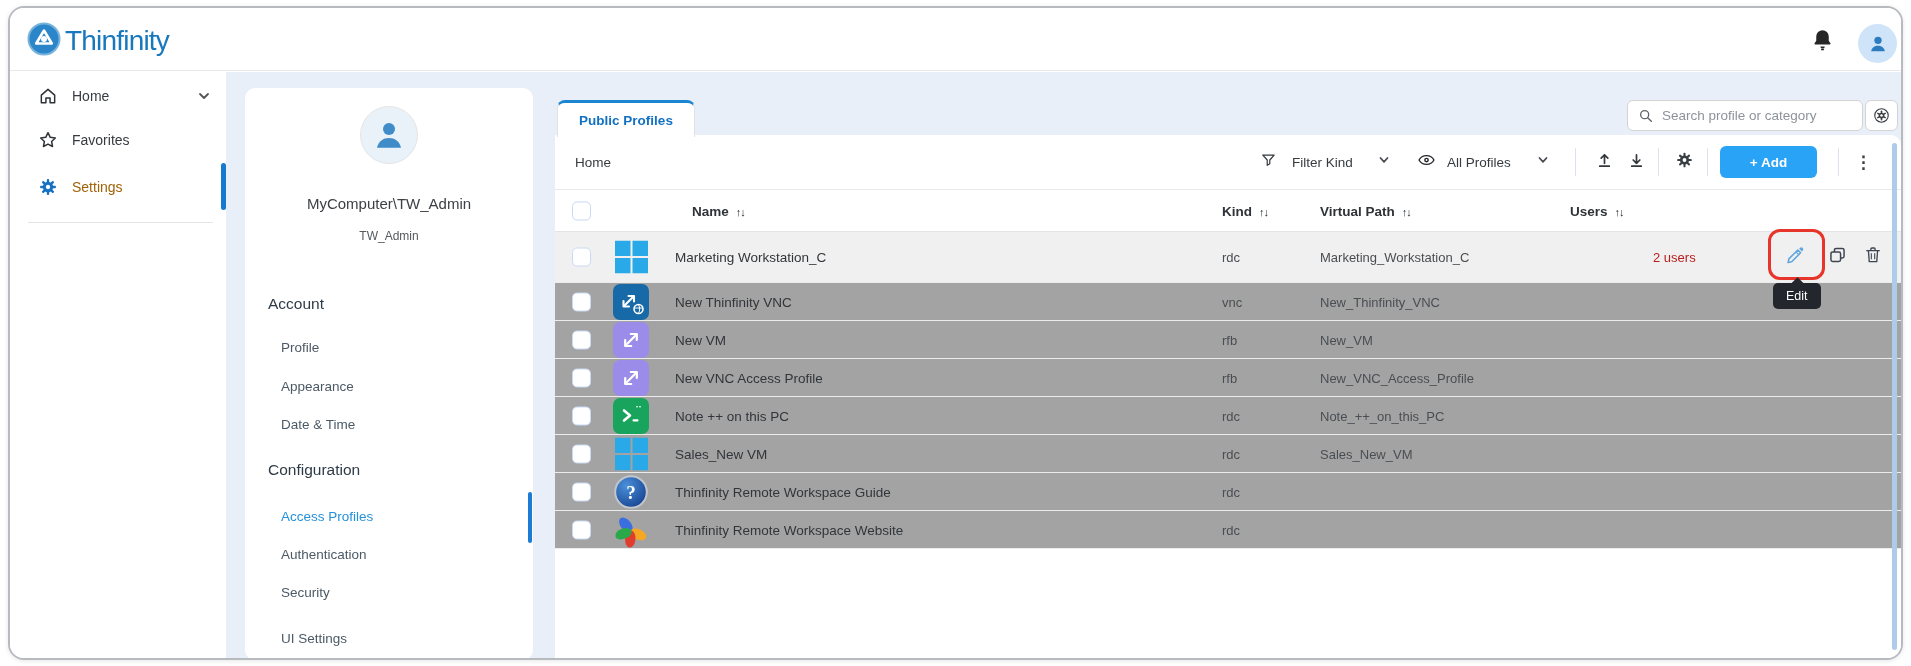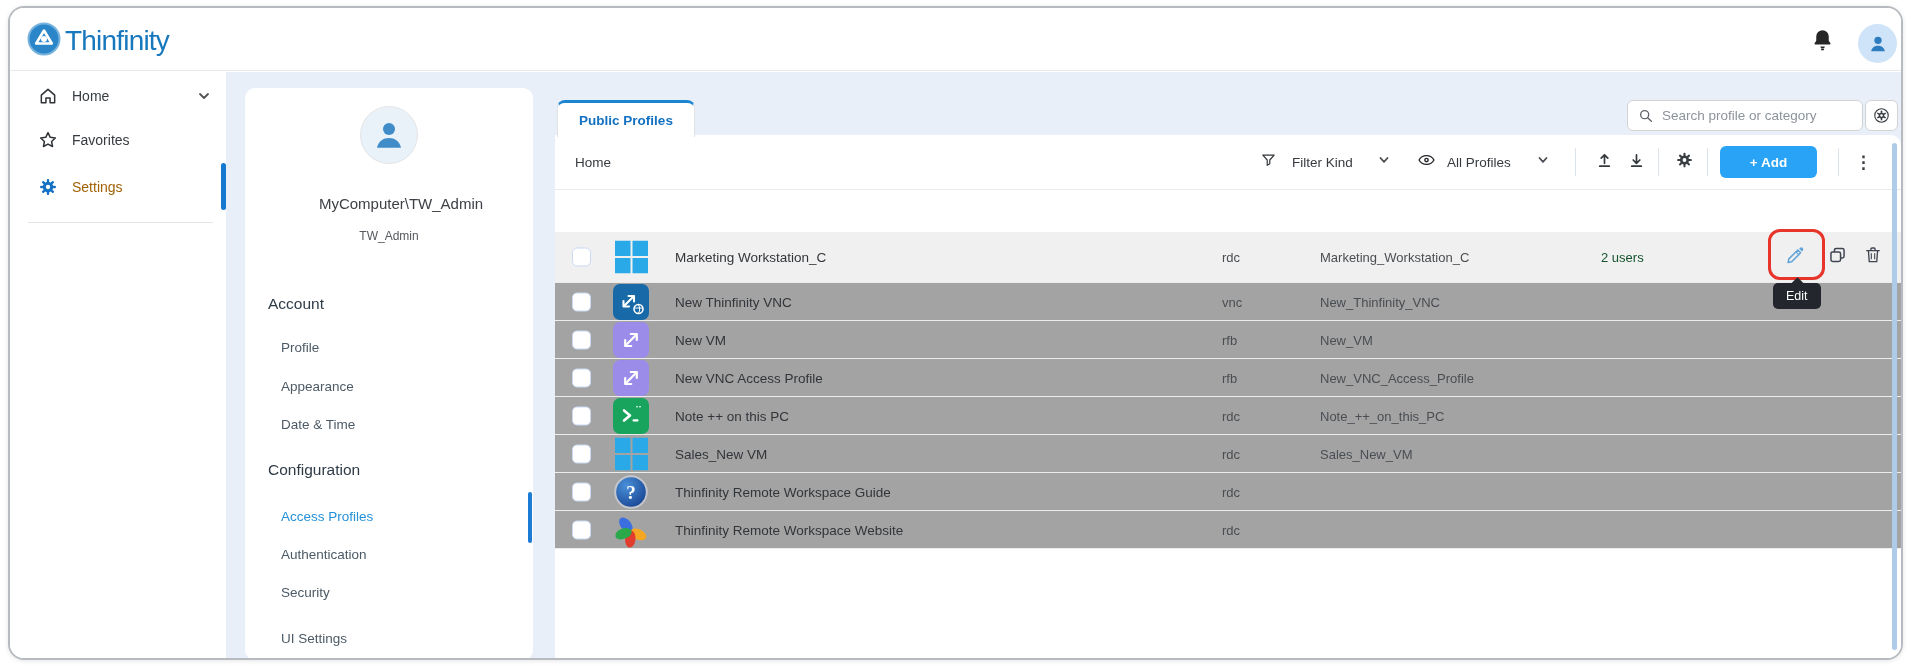--- a/index.html
+++ b/index.html
@@ -29,21 +29,21 @@
   .side-divider { position:absolute; left:18px; top:150px; width:185px; height:1px; background:#e4e4e4; }
 
   
   .content-bg { position:absolute; left:216px; top:64px; right:0; bottom:0; background:#e9eff8; }
 
   
   .profile-card { position:absolute; left:235px; top:80px; width:288px; height:572px; background:#fff;
                   border-radius:10px; z-index:6; }
   .pc-avatar { position:absolute; left:115px; top:18px; width:58px; height:58px; border-radius:50%;
                background:#e9f1f9; border:1px solid #e5e5e5; display:flex; align-items:center; justify-content:center; }
-  .pc-name { position:absolute; left:12px; top:107px; width:100%; text-align:center; font-size:15px; color:#3d4146; }
+  .pc-name { position:absolute; left:0; top:107px; width:100%; text-align:center; font-size:15px; color:#3d4146; }
   .pc-user { position:absolute; left:0; top:141px; width:100%; text-align:center; font-size:12px; color:#55595e; }
   .pc-heading { position:absolute; left:23px; font-size:15.5px; color:#2e3b47; font-weight:500; }
   .pc-item { position:absolute; left:36px; font-size:13.5px; color:#4c5a66; cursor:pointer; }
   .pc-item.active { color:#2491d9; }
   .pc-scroll { position:absolute; left:283px; top:404px; width:4px; height:51px; background:#1c7cd5; border-radius:2px; }
 
   
   .tab { position:absolute; left:547px; top:92px; width:138px; height:37px; background:#fff;
          border-top:3px solid #1b85d2; border-left:1px solid #e2e2e2; border-right:1px solid #e2e2e2;
          border-radius:8px 8px 0 0; display:flex; align-items:center; justify-content:center; z-index:7; }
@@ -76,21 +76,21 @@
   .rows { position:absolute; left:0; top:97px; width:100%; }
   .trow { position:relative; height:38px; border-bottom:1px solid #ececec; background:#a3a3a3; }
   .trow.first { height:51px; background:#f0f0f0; }
   .cell { position:absolute; top:50%; transform:translateY(-50%); }
   .cb { width:19px; height:19px; border:1.5px solid #c9d9f4; border-radius:5px; background:#fff; cursor:pointer; display:block; }
   .col-cb { left:17px; }
   .col-icon { left:57px; width:38px; display:flex; justify-content:center; }
   .col-name { left:120px; font-size:13.5px; color:#323539; }
   .col-kind { left:667px; font-size:13px; color:#4a4e52; }
   .col-vpath { left:765px; font-size:13px; color:#4a4e52; }
-  .col-users { left:1046px; font-size:13px; color:#14532d; }
+  .col-users { left:1098px; font-size:13px; color:#b91c1c; }
   .h-cb { left:17px; } .h-name { left:137px; } .h-kind { left:667px; } .h-vpath { left:765px; } .h-users { left:1015px; }
 
   .act { position:absolute; top:50%; transform:translateY(-50%); cursor:pointer; }
   .act-edit { left:1229px; } .act-copy { left:1272px; } .act-del { left:1308px; }
   .red-ring { position:absolute; left:1213px; top:-3px; width:57px; height:51px; border:3.5px solid #e8352b;
               border-radius:12px; pointer-events:none; z-index:5; }
 
   .tooltip { position:absolute; left:1218px; top:148px; background:#23272d; color:#fff; font-size:12.5px;
              padding:6px 13px; border-radius:5px; z-index:8; }
   .tooltip::before { content:""; position:absolute; left:20px; top:-4px; width:9px; height:9px; background:#23272d;
@@ -280,20 +280,29 @@
       </span>
 
       <span class="vdiv" style="left:1152px;"></span>
 
       <button class="add-btn">+ Add</button>
 
       <span class="vdiv" style="left:1283px;"></span>
       <span class="tb kebab" style="left:1300px;">⋮</span>
     </div>
 
+    <div class="thead">
+      <span class="th h-cb">
+          <span class="cb"></span>
+        </span>
+      <span class="th h-name"><span>Name</span><span class="sort">↑↓</span></span>
+      <span class="th h-kind"><span>Kind</span><span class="sort">↑↓</span></span>
+      <span class="th h-vpath"><span>Virtual Path</span><span class="sort">↑↓</span></span>
+      <span class="th h-users"><span>Users</span><span class="sort">↑↓</span></span>
+    </div>
 
     <div class="rows">
 
       <div class="trow first">
         <span class="cell col-cb">
             <span class="cb"></span>
           </span>
         <span class="cell col-icon">
           <svg width="33" height="33" viewBox="0 0 33 33">
               <g fill="#29a9e8">

